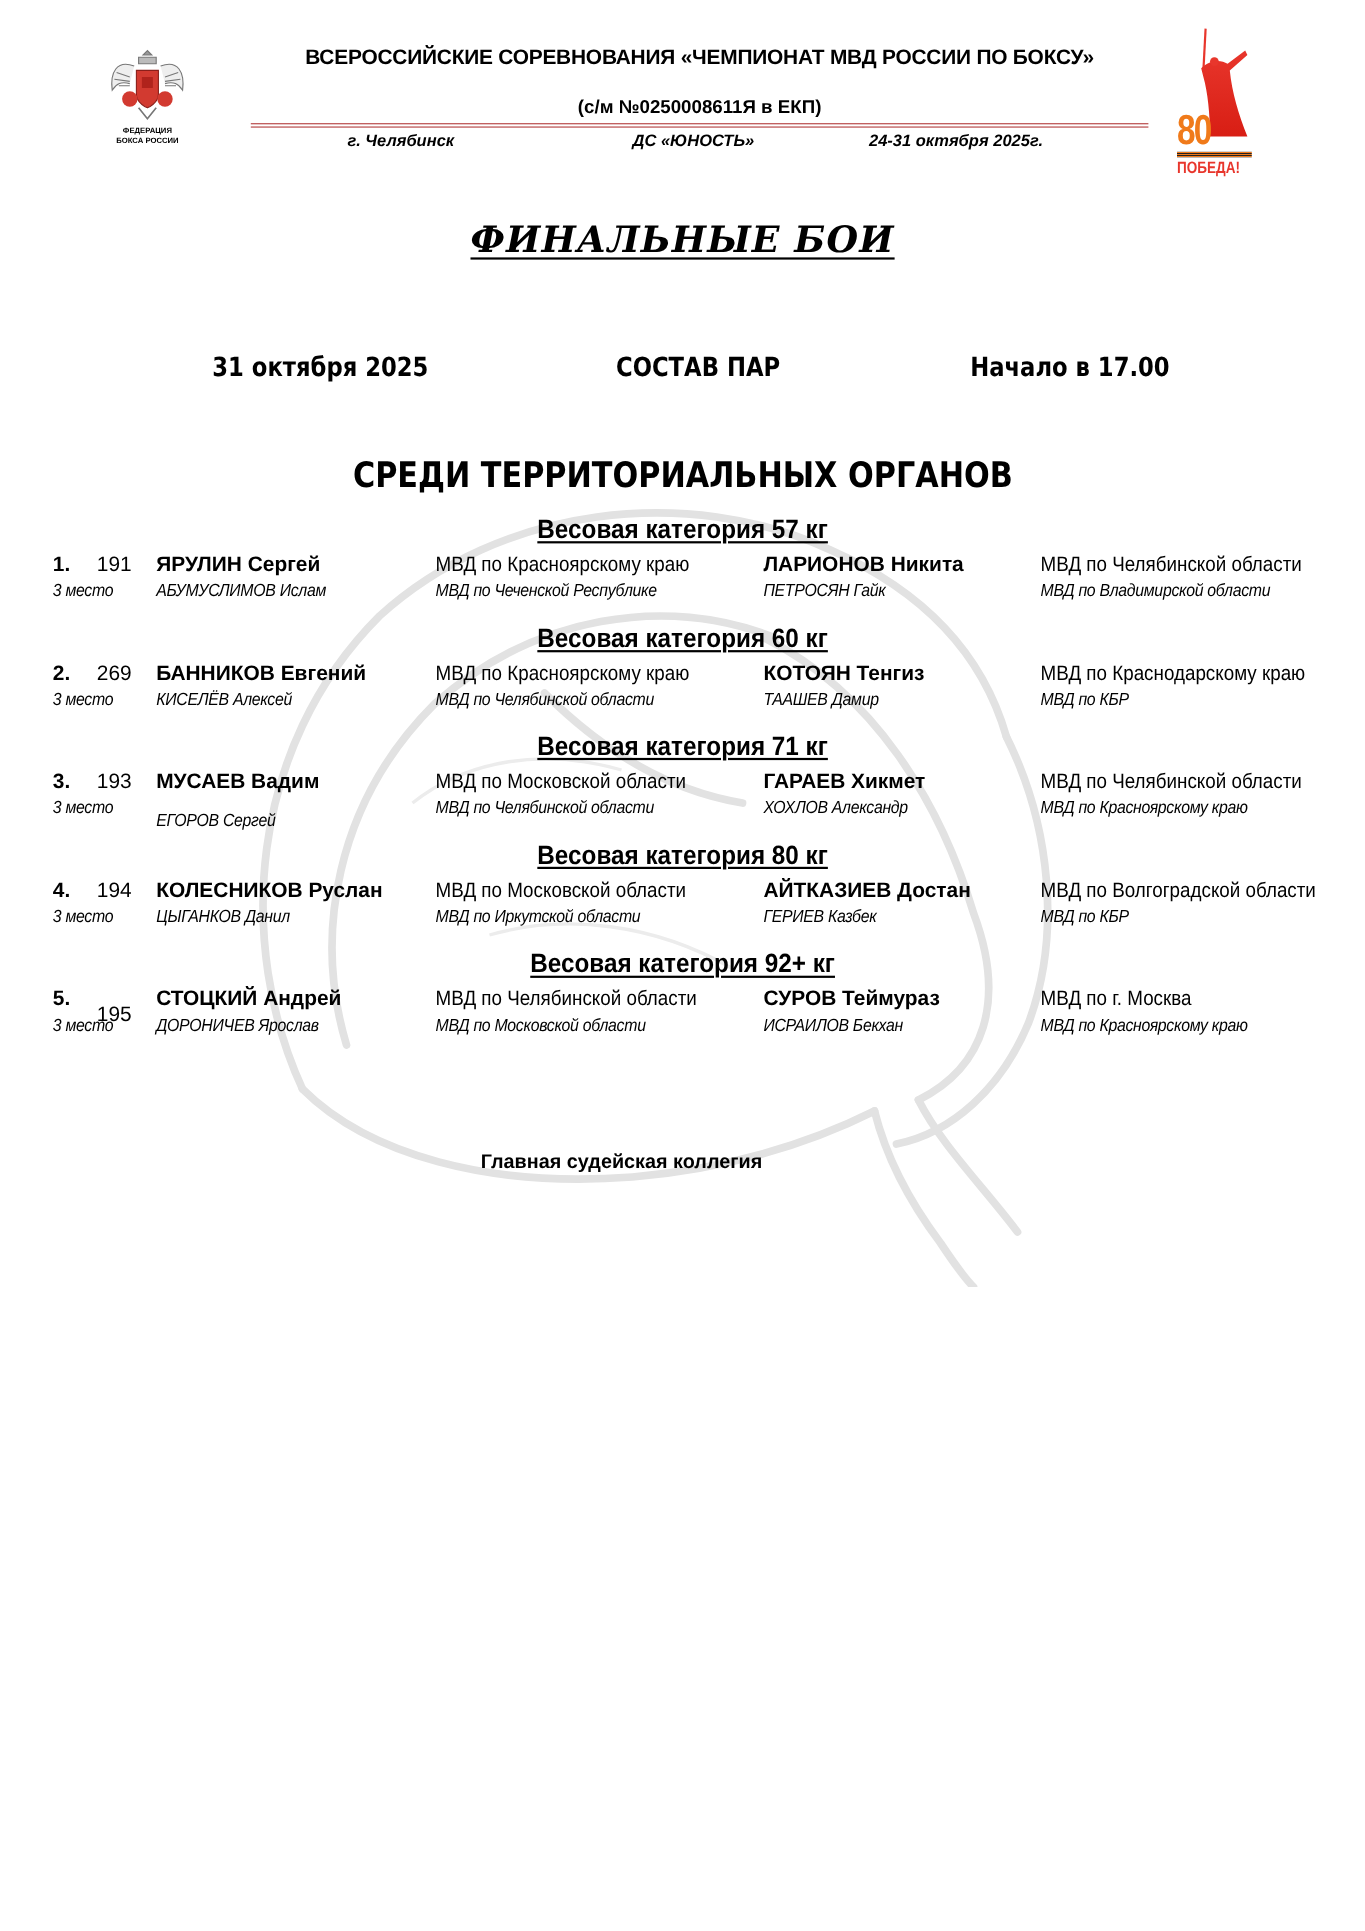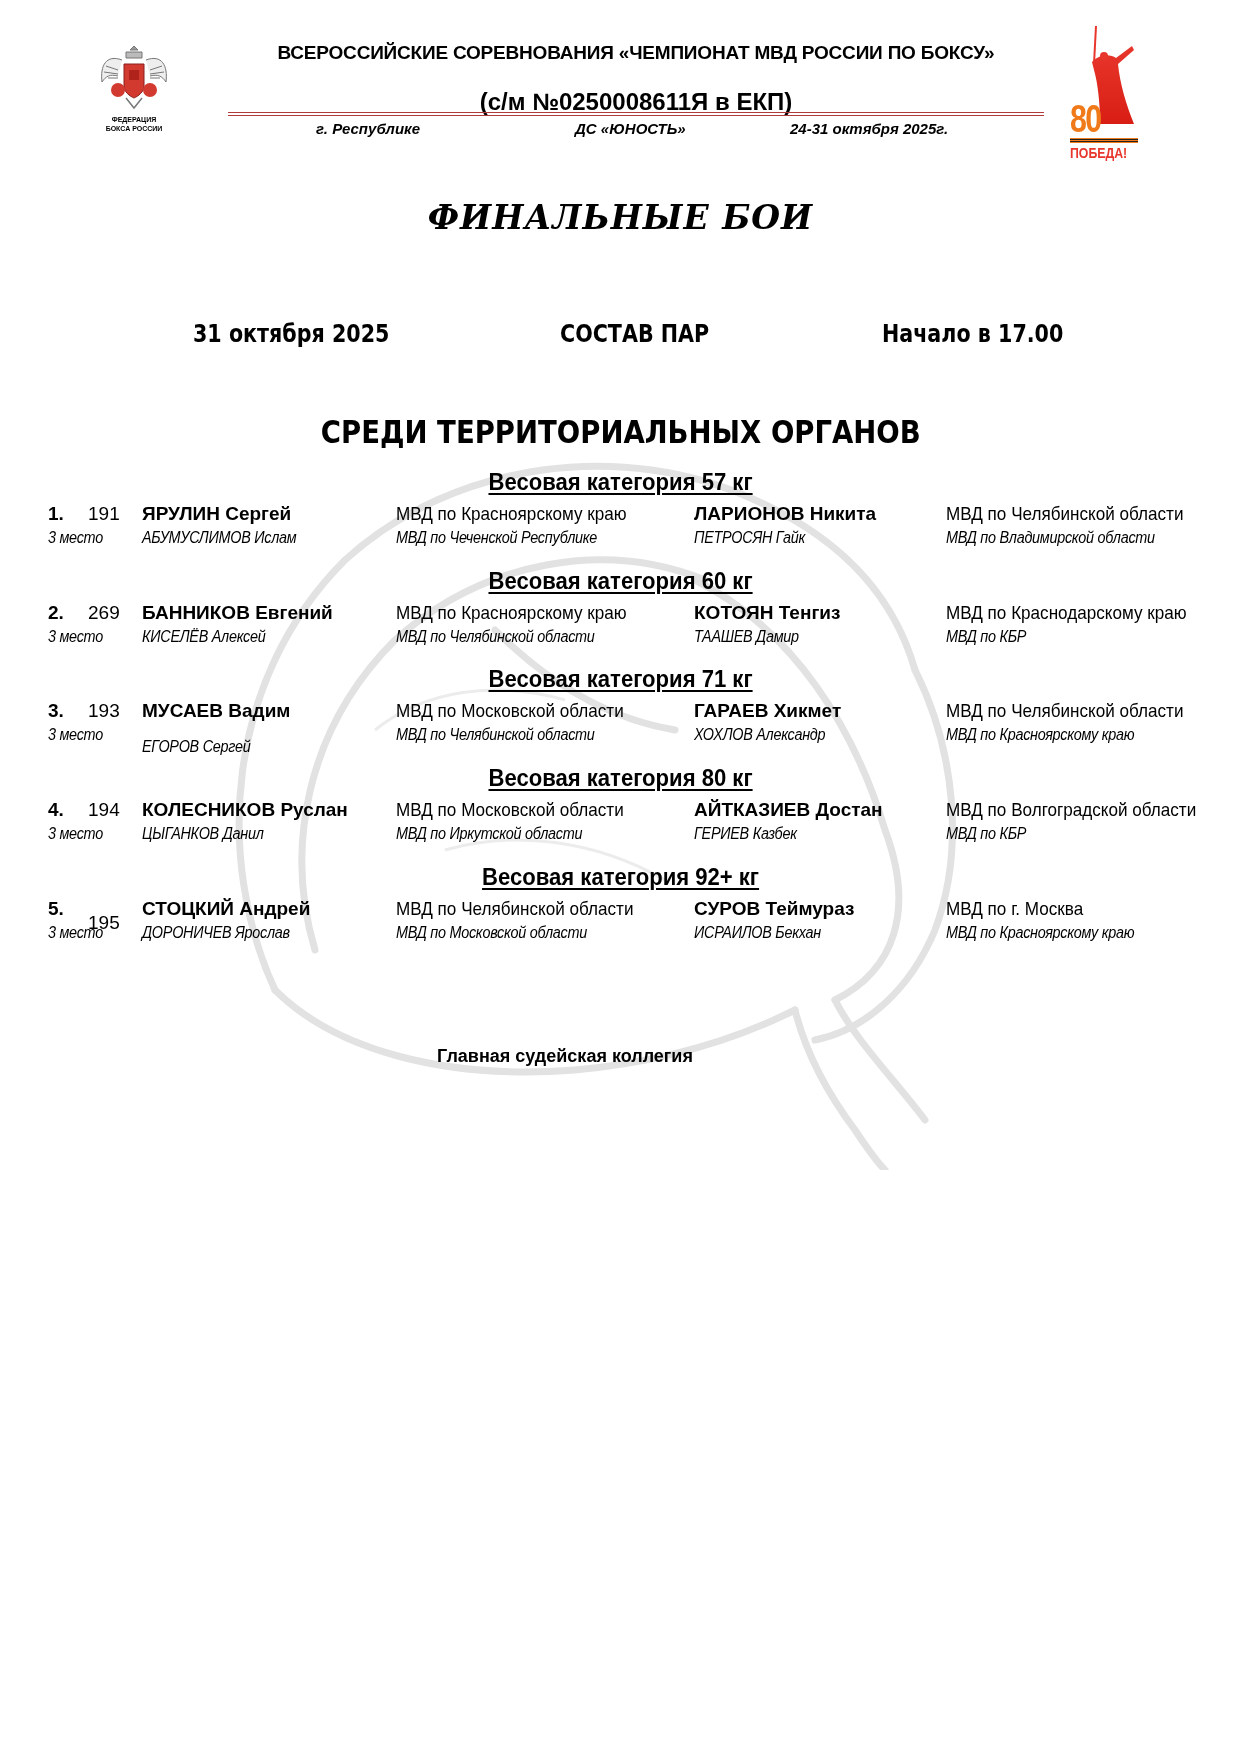--- a/index.html
+++ b/index.html
@@ -10,27 +10,27 @@
   
   .watermark { position: absolute; left: 195px; top: 430px; width: 820px; height: 740px; pointer-events: none; }
 
   
   .logo-left { position: absolute; left: 96px; top: 42px; width: 76px; height: 96px; }
   .logo-left .caption { position: absolute; left: -6px; top: 73px; width: 88px; text-align: center;
          font-size: 7px; font-weight: bold; line-height: 9px; font-family: "Liberation Sans", sans-serif; }
   .logo-right { position: absolute; left: 1070px; top: 24px; width: 72px; height: 138px; }
   .hdr1 { left: 228px; top: 42px; width: 816px; text-align: center; font-size: 19px; font-weight: bold;
           letter-spacing: -0.2px; }
-  .hdr2 { left: 228px; top: 88px; width: 816px; text-align: center; font-size: 24px; font-weight: bold; }
+  .hdr2 { left: 228px; top: 88px; width: 816px; text-align: center; font-size: 17px; font-weight: bold; }
   .redline { position: absolute; left: 228px; top: 112px; width: 816px; height: 4px;
              border-top: 1.5px solid #b23a3a; border-bottom: 1.5px solid #b23a3a; box-sizing: border-box; }
   .hdr3 { top: 120px; font-size: 15px; font-weight: bold; font-style: italic; }
 
   .title { left: 0; width: 1241px; top: 198px; text-align: center; font-family: "DejaVu Serif", serif;
-           font-size: 33px; font-weight: bold; font-style: italic; 
+           font-size: 33px; font-weight: bold; font-style: italic; text-decoration: underline;
            text-decoration-thickness: 2px; text-underline-offset: 5px; letter-spacing: 1px; }
 
   .daterow { top: 320px; font-size: 24px; font-weight: bold; font-family: "DejaVu Sans", sans-serif;
              transform: scaleX(0.86); transform-origin: left top; }
   .section { left: 0; width: 1241px; top: 413px; text-align: center; font-size: 32px; font-weight: bold;
              font-family: "DejaVu Sans", sans-serif; }
   .section span { display: inline-block; transform: scaleX(0.86); }
 
   .weight { left: 0; width: 1241px; text-align: center; font-size: 24px; font-weight: bold; }
   .weight span { text-decoration: underline; text-decoration-thickness: 2px; text-underline-offset: 3px;
@@ -103,21 +103,21 @@
     <circle cx="34" cy="32" r="4" fill="#e8362c"></circle>
   </svg>
   <div class="abs" style="left:0;top:74px;font-size:38px;font-weight:bold;color:#f07a1a;letter-spacing:-2px;transform:scaleX(0.8);transform-origin:left top;">80</div>
   <div class="abs" style="left:0;top:114px;width:68px;height:5px;background:repeating-linear-gradient(180deg,#f07a1a 0 1px,#222 1px 2px);"></div>
   <div class="abs" style="left:0;top:120px;font-size:15px;font-weight:bold;color:#e8362c;transform:scaleX(0.82);transform-origin:left top;">ПОБЕДА!</div>
 </div>
 
 <div class="abs hdr1">ВСЕРОССИЙСКИЕ СОРЕВНОВАНИЯ «ЧЕМПИОНАТ МВД РОССИИ ПО БОКСУ»</div>
 <div class="abs hdr2">(с/м №0250008611Я в ЕКП)</div>
 <div class="redline"></div>
-<div class="abs hdr3" style="left:316px;">г.  Республике</div>
+<div class="abs hdr3" style="left:316px;">г.  Челябинск</div>
 <div class="abs hdr3" style="left:575px;">ДС  «ЮНОСТЬ»</div>
 <div class="abs hdr3" style="left:790px;">24-31  октября  2025г.</div>
 
 <div class="abs title">ФИНАЛЬНЫЕ БОИ</div>
 
 <div class="abs daterow" style="left:193px;">31  октября 2025</div>
 <div class="abs daterow" style="left:560px;">СОСТАВ  ПАР</div>
 <div class="abs daterow" style="left:882px;">Начало в 17.00</div>
 
 <div class="abs section"><span>СРЕДИ ТЕРРИТОРИАЛЬНЫХ ОРГАНОВ</span></div>

